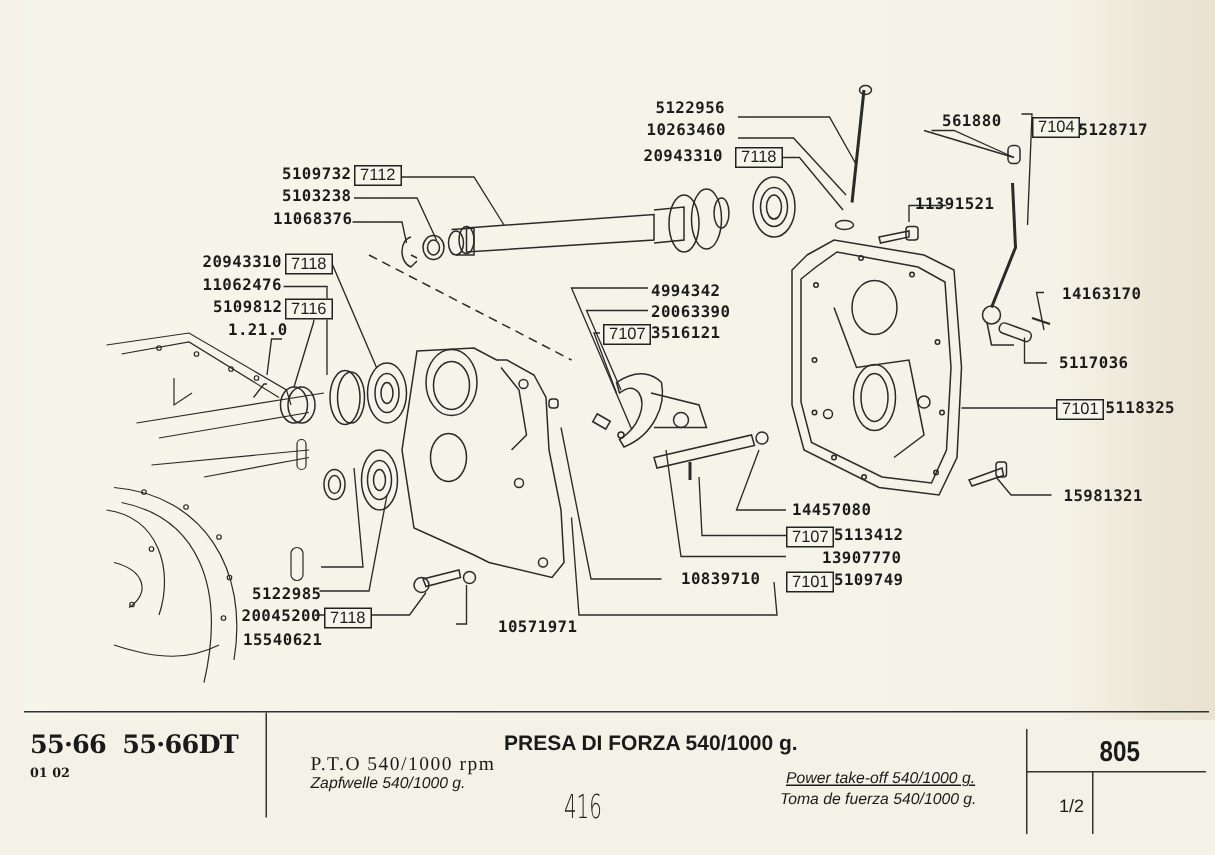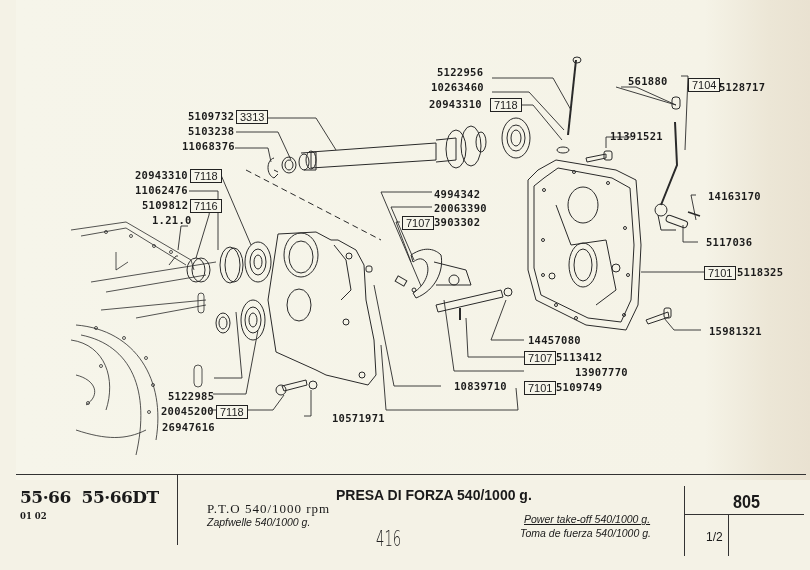--- a/index.html
+++ b/index.html
@@ -213,38 +213,38 @@
 <span class="lbl" style="left:594px;top:130px">11391521</span>
 <span class="lbl" style="left:172px;top:110px">5109732</span>
 <span class="lbl" style="left:172px;top:125px">5103238</span>
 <span class="lbl" style="left:166px;top:140px">11068376</span>
 <span class="lbl" style="left:119px;top:169px">20943310</span>
 <span class="lbl" style="left:119px;top:184px">11062476</span>
 <span class="lbl" style="left:126px;top:199px">5109812</span>
 <span class="lbl" style="left:136px;top:214px">1.21.0</span>
 <span class="lbl" style="left:418px;top:188px">4994342</span>
 <span class="lbl" style="left:418px;top:202px">20063390</span>
-<span class="lbl" style="left:418px;top:216px">3903302</span>
+<span class="lbl" style="left:418px;top:216px">3516121</span>
 <span class="lbl" style="left:692px;top:190px">14163170</span>
 <span class="lbl" style="left:690px;top:236px">5117036</span>
 <span class="lbl" style="left:721px;top:266px">5118325</span>
 <span class="lbl" style="left:693px;top:325px">15981321</span>
 <span class="lbl" style="left:512px;top:334px">14457080</span>
 <span class="lbl" style="left:540px;top:351px">5113412</span>
-<span class="lbl" style="left:559px;top:366px">13907770</span>
+<span class="lbl" style="left:532px;top:366px">13907770</span>
 <span class="lbl" style="left:438px;top:380px">10839710</span>
 <span class="lbl" style="left:540px;top:381px">5109749</span>
 <span class="lbl" style="left:152px;top:390px">5122985</span>
 <span class="lbl" style="left:145px;top:405px">20045200</span>
-<span class="lbl" style="left:146px;top:421px">26947616</span>
+<span class="lbl" style="left:146px;top:421px">15540621</span>
 <span class="lbl" style="left:316px;top:412px">10571971</span>
 
 <span class="box" style="left:474px;top:98px">7118</span>
 <span class="box" style="left:672px;top:78px">7104</span>
-<span class="box" style="left:220px;top:110px">3313</span>
+<span class="box" style="left:220px;top:110px">7112</span>
 <span class="box" style="left:174px;top:169px">7118</span>
 <span class="box" style="left:174px;top:199px">7116</span>
 <span class="box" style="left:386px;top:216px">7107</span>
 <span class="box" style="left:688px;top:266px">7101</span>
 <span class="box" style="left:508px;top:351px">7107</span>
 <span class="box" style="left:508px;top:381px">7101</span>
 <span class="box" style="left:200px;top:405px">7118</span>
 
 <div class="footer"></div>
 <div class="fline" style="left:0;top:474px;width:790px;height:1px;"></div>

